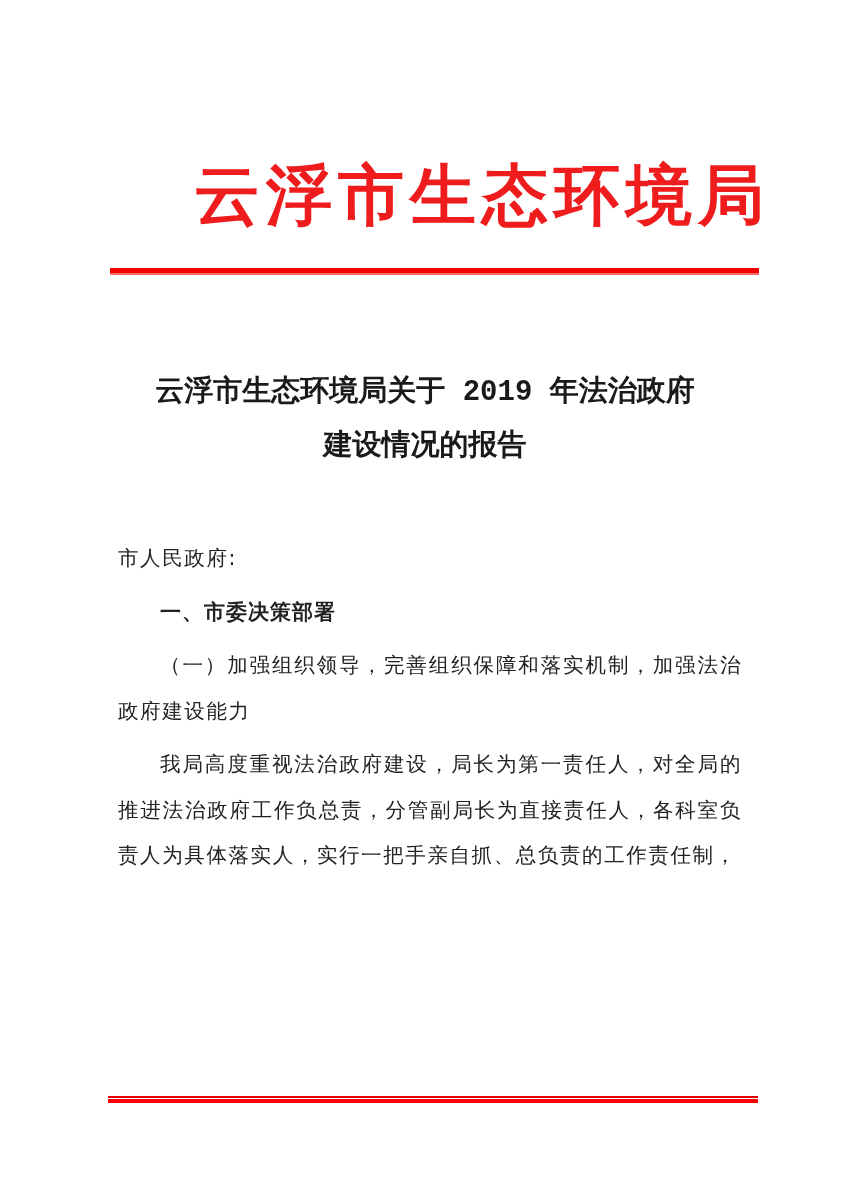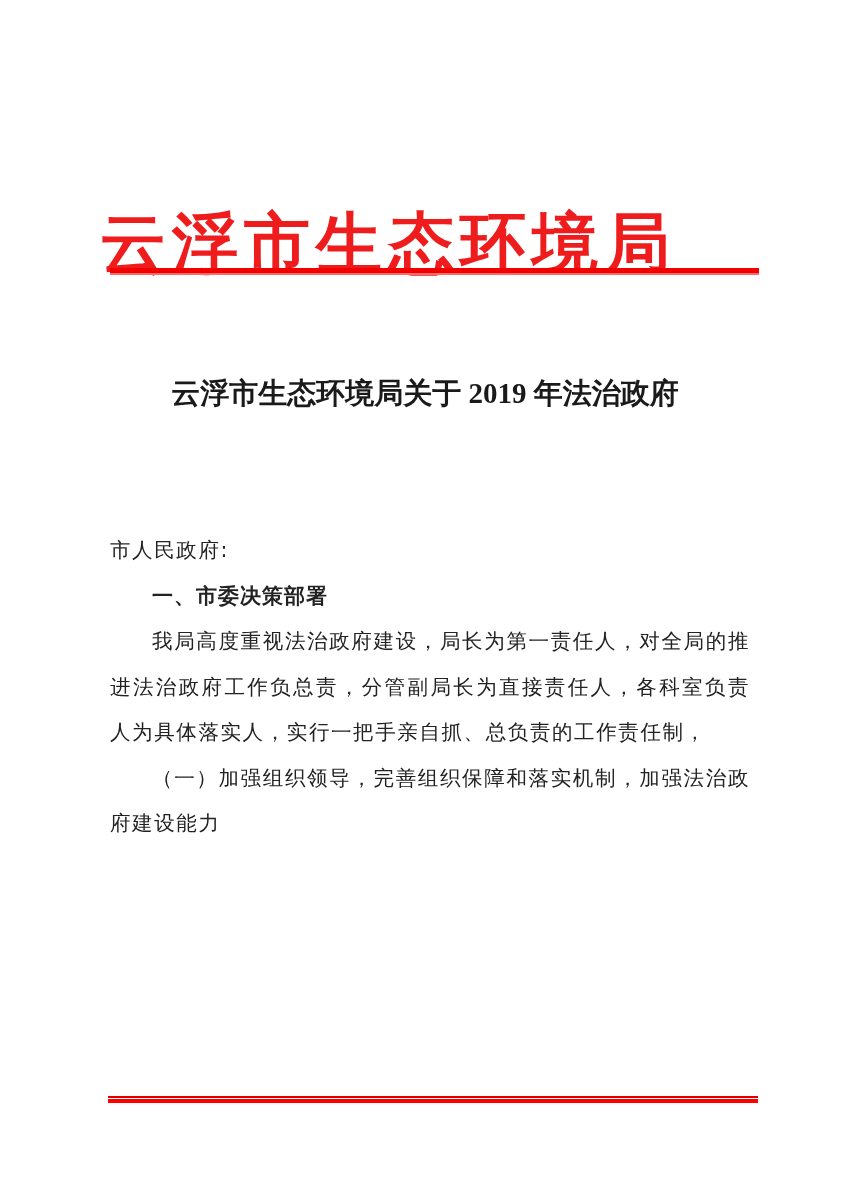--- a/index.html
+++ b/index.html
@@ -1,45 +1,46 @@
 <!DOCTYPE html>
 <html><head>
 <meta charset="utf-8">
 <style>
   html, body { margin:0; padding:0; background:#ffffff; }
   body { width:850px; height:1202px; position:relative; overflow:hidden; font-family:"DejaVu Serif", serif; color:#111; }
-  .masthead { position:absolute; left:100px; top:155px; width:670px; text-align:left;
-    color:#ee1c1c; font-family:"DejaVu Serif", serif; font-weight:bold; font-size:66px; letter-spacing:6px; line-height:80px;margin-top:48px; }
+  .masthead { position:absolute; left:100px; top:155px; width:670px; text-align:right;
+    color:#ee1c1c; font-family:"DejaVu Serif", serif; font-weight:bold; font-size:66px; letter-spacing:6px; line-height:80px; }
   .rule-top { position:absolute; left:110px; top:268px; width:649px; height:5px; background:#f20000; border-bottom:2px solid #ff6a6a; }
   .rule-bottom { position:absolute; left:108px; top:1096px; width:650px; }
   .rule-bottom .thin { height:2px; background:#e00000; }
   .rule-bottom .gap { height:1px; background:#ffffff; }
   .rule-bottom .thick { height:4px; background:#ff0000; }
   .title { position:absolute; left:100px; top:366px; width:650px; text-align:center;
-    font-family:Liberation Serif, serif; font-weight:bold; font-size:29px; line-height:54px; color:#1a1a1a; letter-spacing:0px; }
+    font-family:Liberation Mono, monospace; font-weight:bold; font-size:29px; line-height:54px; color:#1a1a1a; letter-spacing:0px; }
   .body { position:absolute; left:110px; top:528px; width:640px; font-family:"DejaVu Sans", sans-serif;
     font-size:20.5px; line-height:45.5px; color:#222; text-align:justify; letter-spacing:1.6px; }
-  .body p { margin:0; }
+  .body p { margin:8px; }
   .indent { text-indent:42px; }
   .h1 { font-weight:bold; font-size:21px; letter-spacing:1px; padding-left:42px; }
 </style>
 </head>
 <body>
 
 <div class="masthead">云浮市生态环境局</div>
 <div class="rule-top"></div>
 
 <div class="title">
   <div>云浮市生态环境局关于 2019 年法治政府</div>
+  <div>建设情况的报告</div>
 </div>
 
 <div class="body">
   <p>市人民政府:</p>
   <p class="h1">一、市委决策部署</p>
+  <p class="indent">（一）加强组织领导，完善组织保障和落实机制，加强法治政府建设能力</p>
   <p class="indent">我局高度重视法治政府建设，局长为第一责任人，对全局的推进法治政府工作负总责，分管副局长为直接责任人，各科室负责人为具体落实人，实行一把手亲自抓、总负责的工作责任制，</p>
-  <p class="indent">（一）加强组织领导，完善组织保障和落实机制，加强法治政府建设能力</p>
 </div>
 
 <div class="rule-bottom">
   <div class="thin"></div>
     <div class="gap"></div>
     <div class="thick"></div>
 </div>
 
 </body></html>

